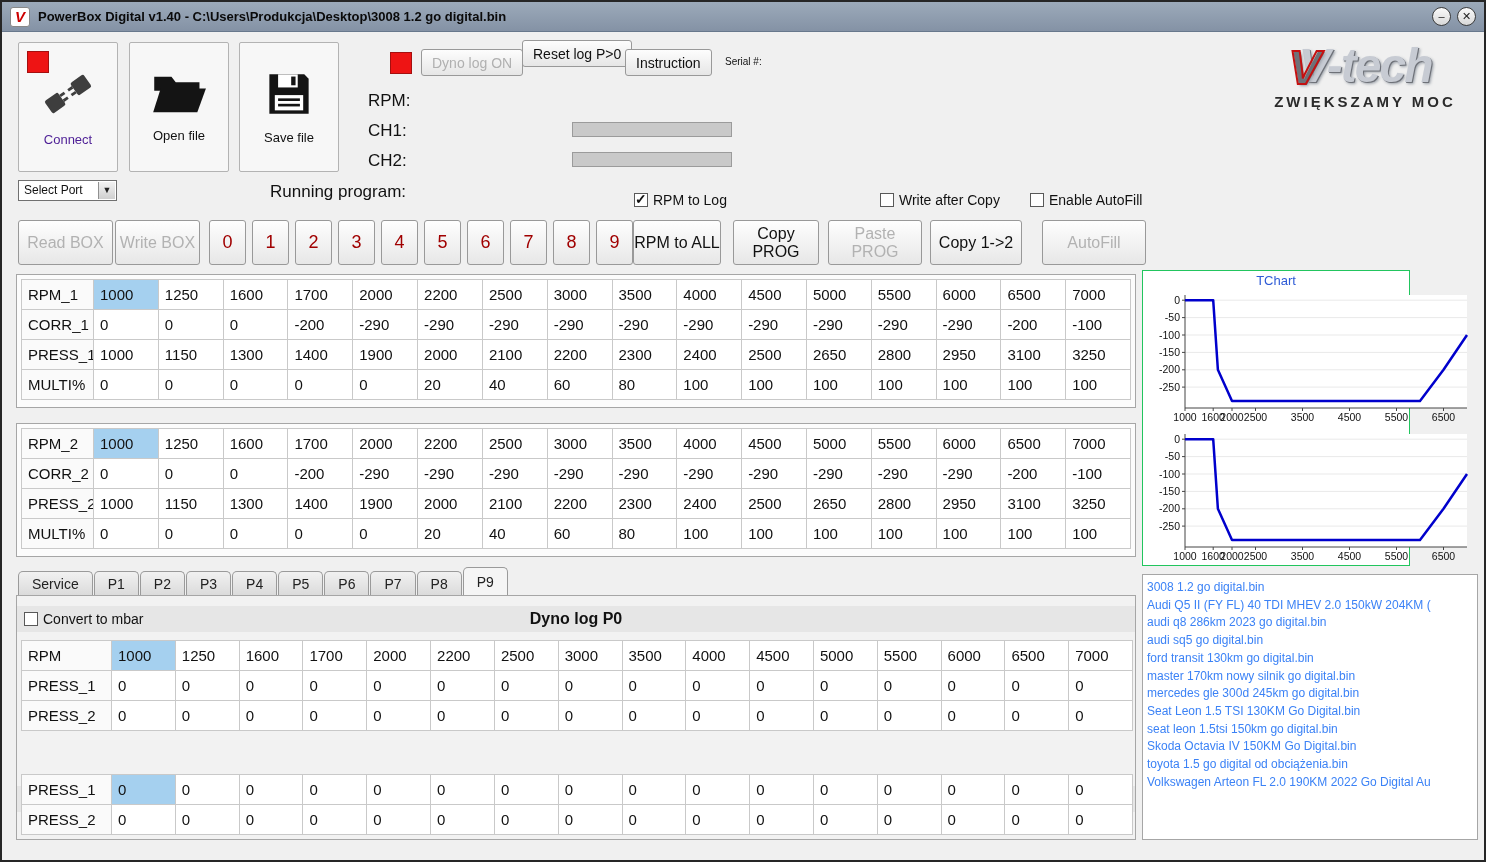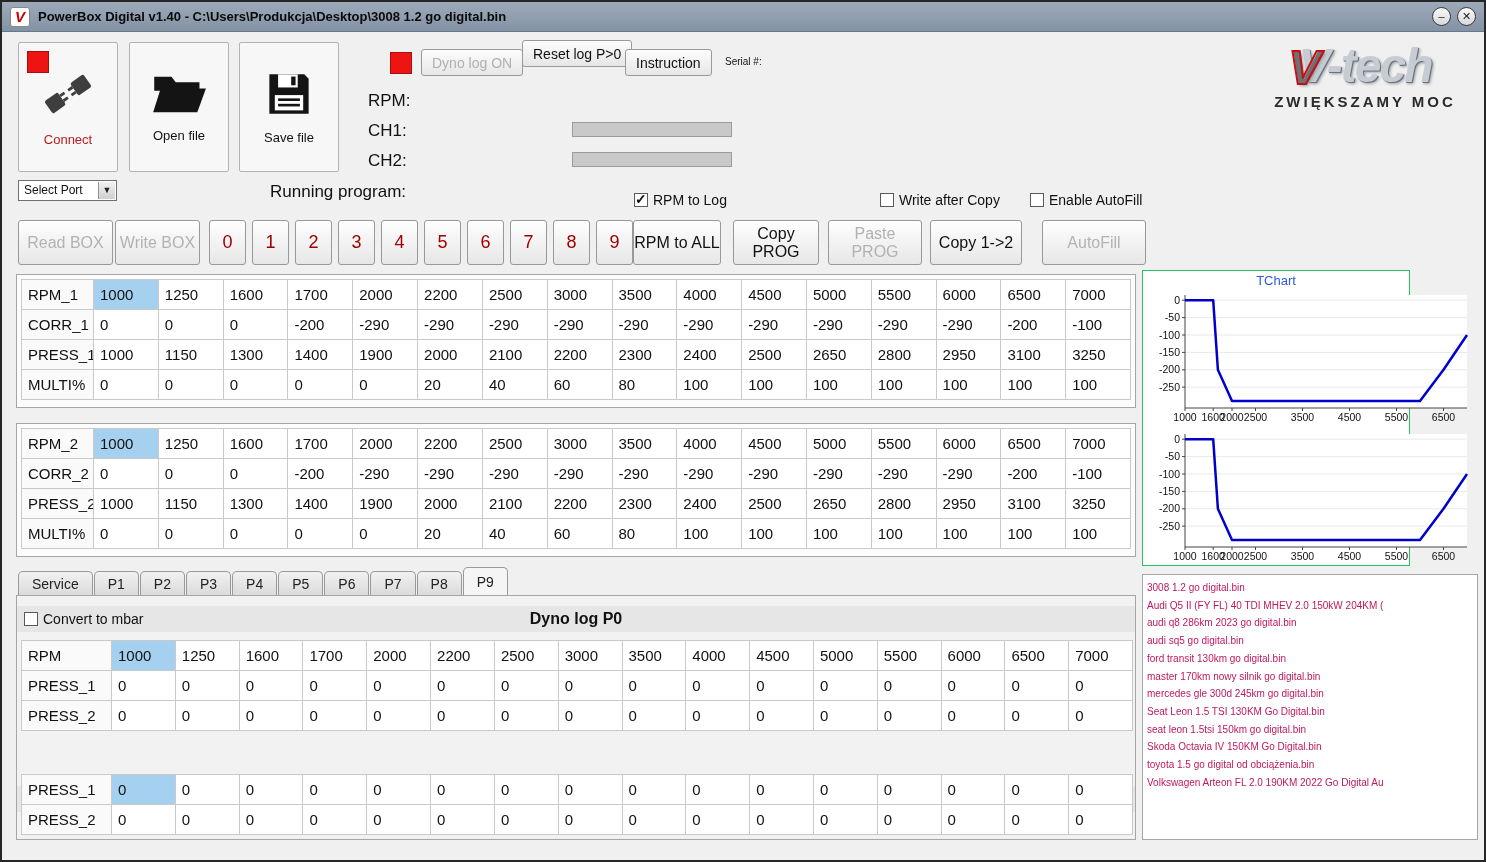--- a/index.html
+++ b/index.html
@@ -14,21 +14,21 @@
     color:#c00; font-weight:bold; font-style:italic; font-size:15px; text-align:center; line-height:18px; margin-right:8px; }
   .title-text { font-size:13px; font-weight:bold; color:#0a0a0a; }
   .winbtns { margin-left:auto; display:flex; gap:6px; }
   .winbtn { width:19px; height:19px; border-radius:50%; background:linear-gradient(#fafafa,#d8d8d8);
     border:1px solid #3c3c3c; font-size:11px; line-height:16px; text-align:center; color:#222; cursor:default; }
 
   
   .bigbtn { position:absolute; width:100px; height:130px; background:#f7f7f7; border:1px solid #b3b3b3;
     border-radius:2px; display:flex; flex-direction:column; align-items:center; justify-content:center; gap:8px; }
   .bigbtn .lbl { font-size:13px; color:#111; }
-  .bigbtn .lbl.gray { color:#b91c1c; }
+  .bigbtn .lbl.gray { color:#4c1d95; }
   .red-ind { position:absolute; width:22px; height:22px; background:#ee1414; border:1px solid #a50f0f; }
 
   .btn { background:linear-gradient(#fdfdfd,#e6e6e6); border:1px solid #999; border-radius:3px;
     font-size:14px; color:#111; font-family:"Liberation Sans", sans-serif; }
   .btn.dis { color:#b0b0b0; }
   .sbtn { position:absolute; height:27px; padding:0 10px; }
 
   .flabel { position:absolute; font-size:17px; color:#111; }
   .slabel { position:absolute; font-size:10px; color:#111; }
   .bar { position:absolute; height:15px; width:160px; background:#c9c9c9; border:1px solid #9b9b9b; }
@@ -83,21 +83,21 @@
   .dyno-strip { position:absolute; left:0; width:100%; height:26px; background:#e6e6e6;
     text-align:center; font-size:16px; font-weight:bold; line-height:26px; color:#111; }
 
   
   .chart-panel { position:absolute; left:1140px; top:268px; width:268px; height:296px;
     background:#fff; border:1px solid #22c55e; }
   .chart-title { text-align:center; font-size:13px; color:#2e5bd6; padding-top:2px; }
   .chart-box { position:absolute; left:2px; }
   .file-panel { position:absolute; left:1140px; top:572px; width:336px; height:266px;
     background:#fff; border:1px solid #a6a6a6; padding:4px 0 0 4px; overflow:hidden; }
-  .file-item { font-size:10px; line-height:17.7px; color:#be185d; white-space:nowrap; overflow:hidden; }
+  .file-item { font-size:12px; line-height:17.7px; color:#3b82f6; white-space:nowrap; overflow:hidden; }
 </style>
 </head>
 <body>
 
 <div class="window">
 
   <div class="titlebar">
     <div class="app-icon">V</div>
     <div class="title-text">PowerBox Digital v1.40 - C:\Users\Produkcja\Desktop\3008 1.2 go digital.bin</div>
     <div class="winbtns">

